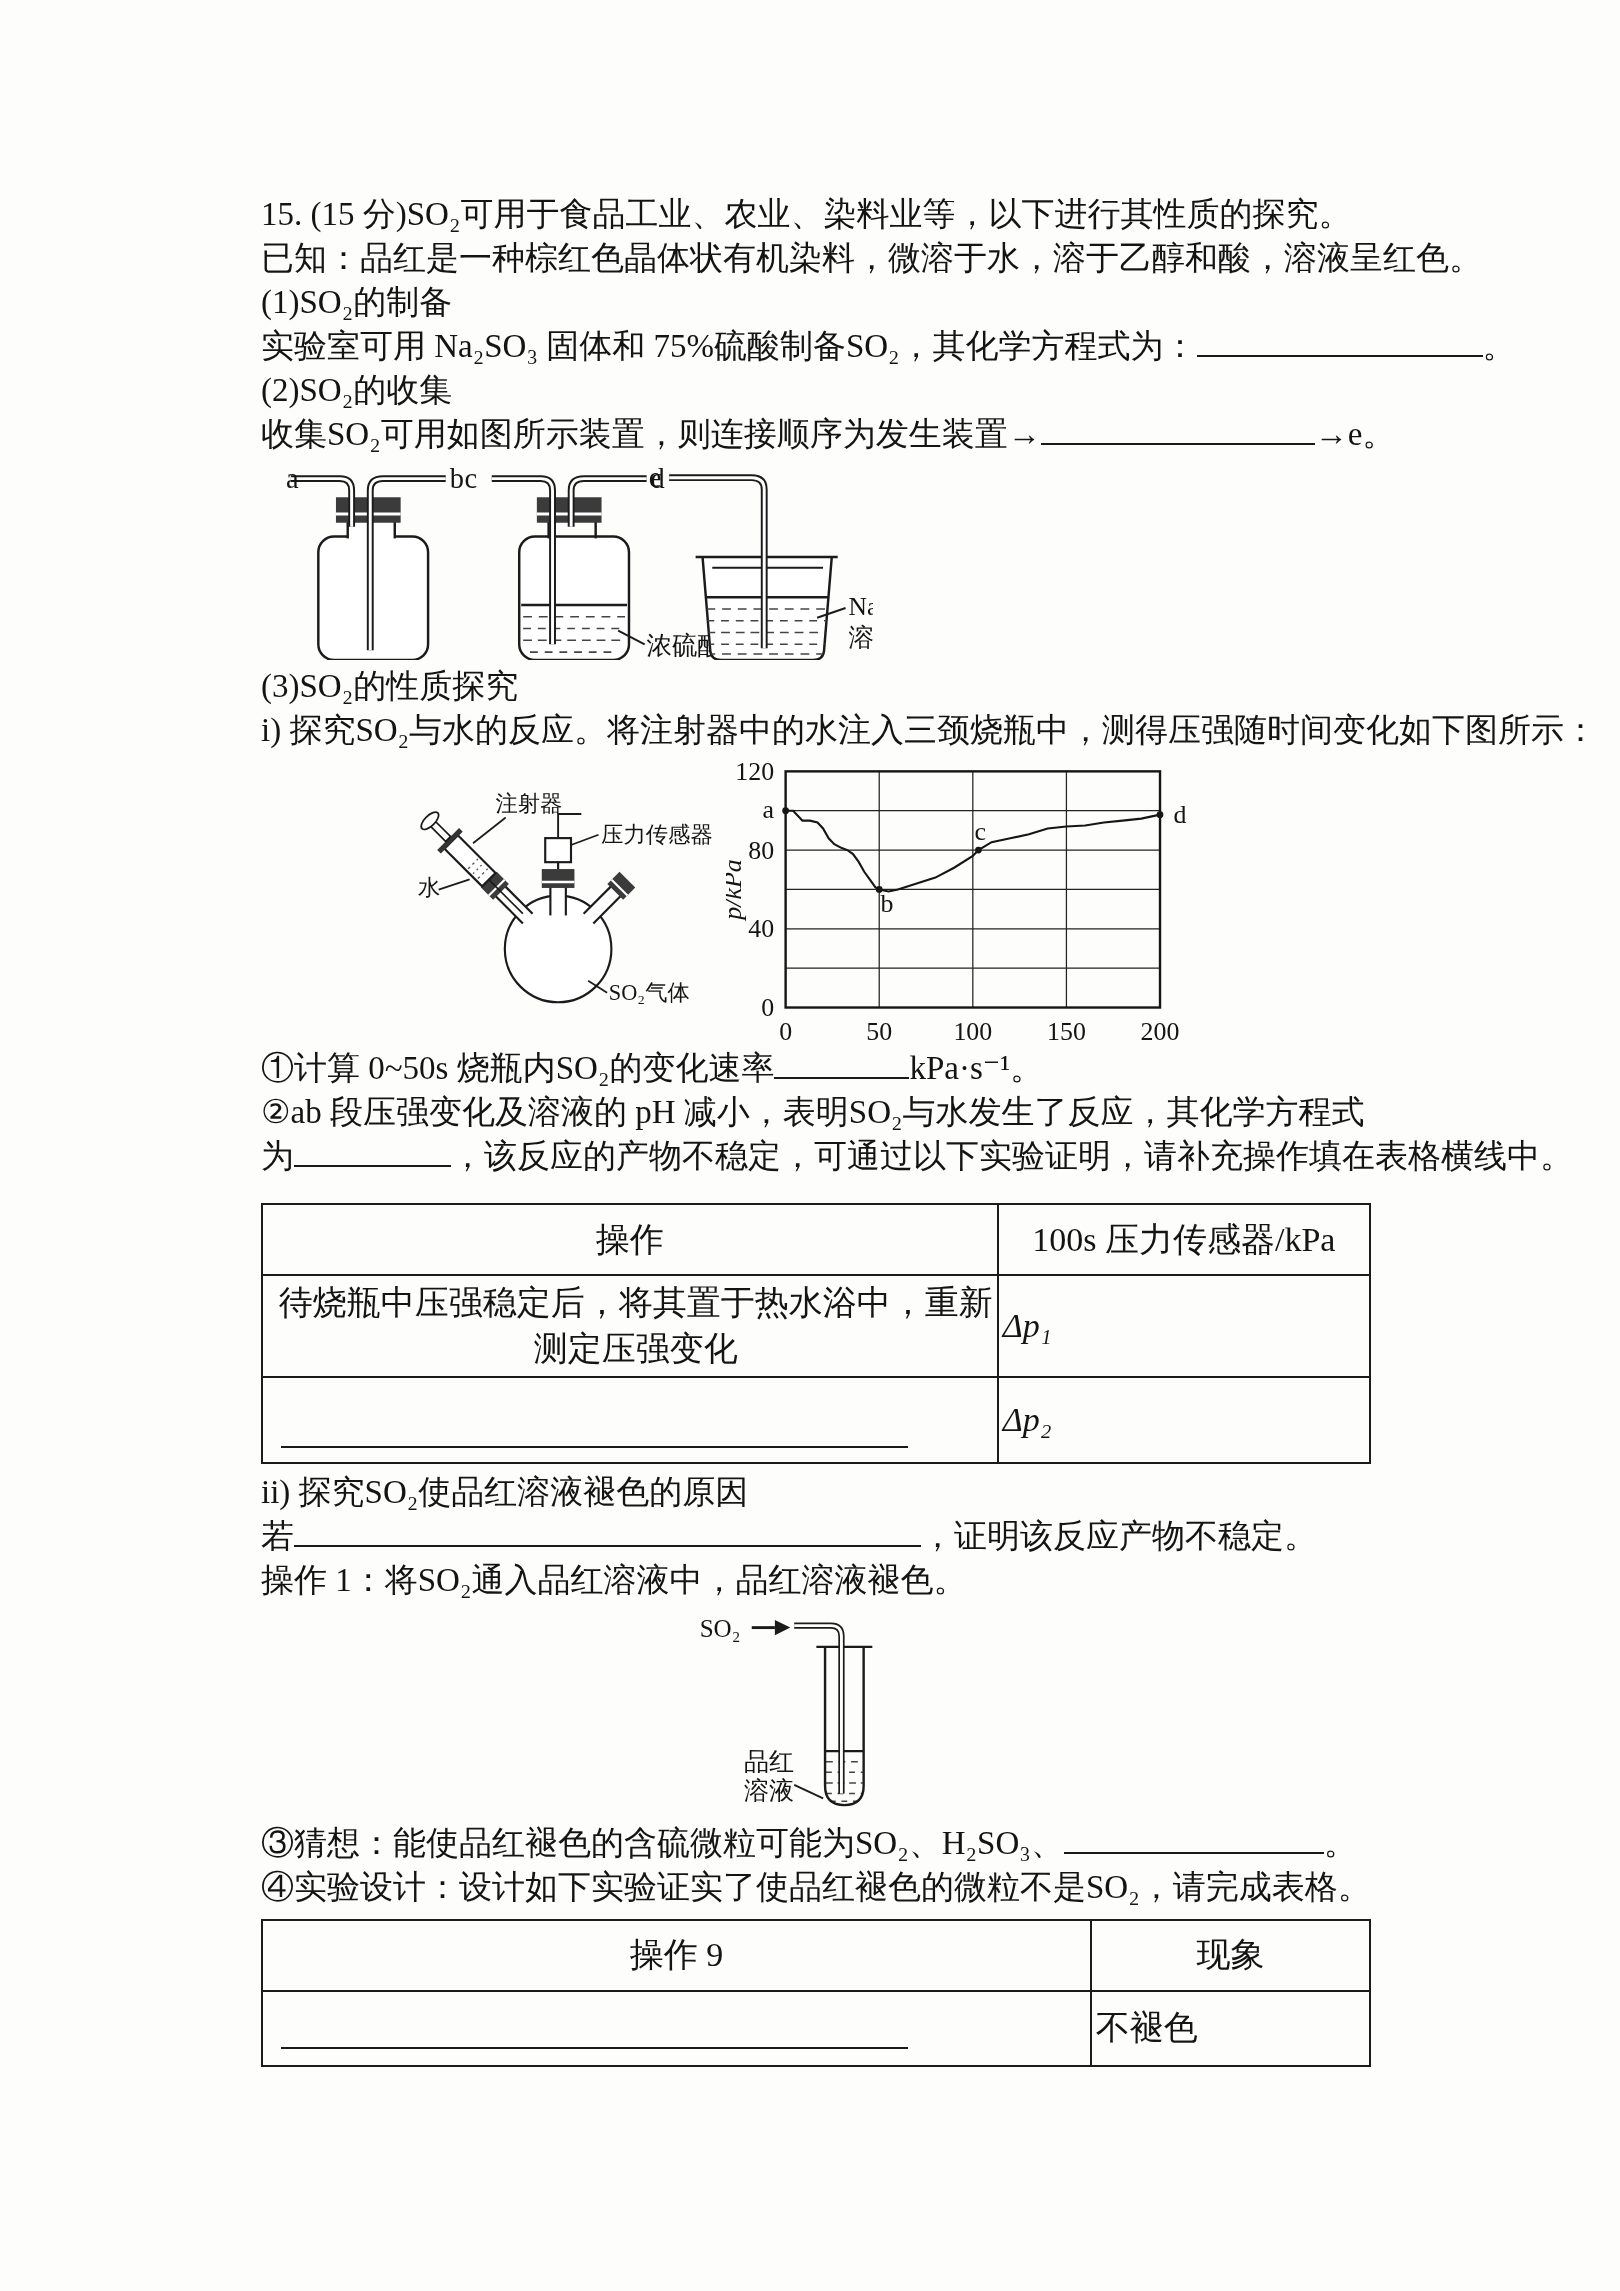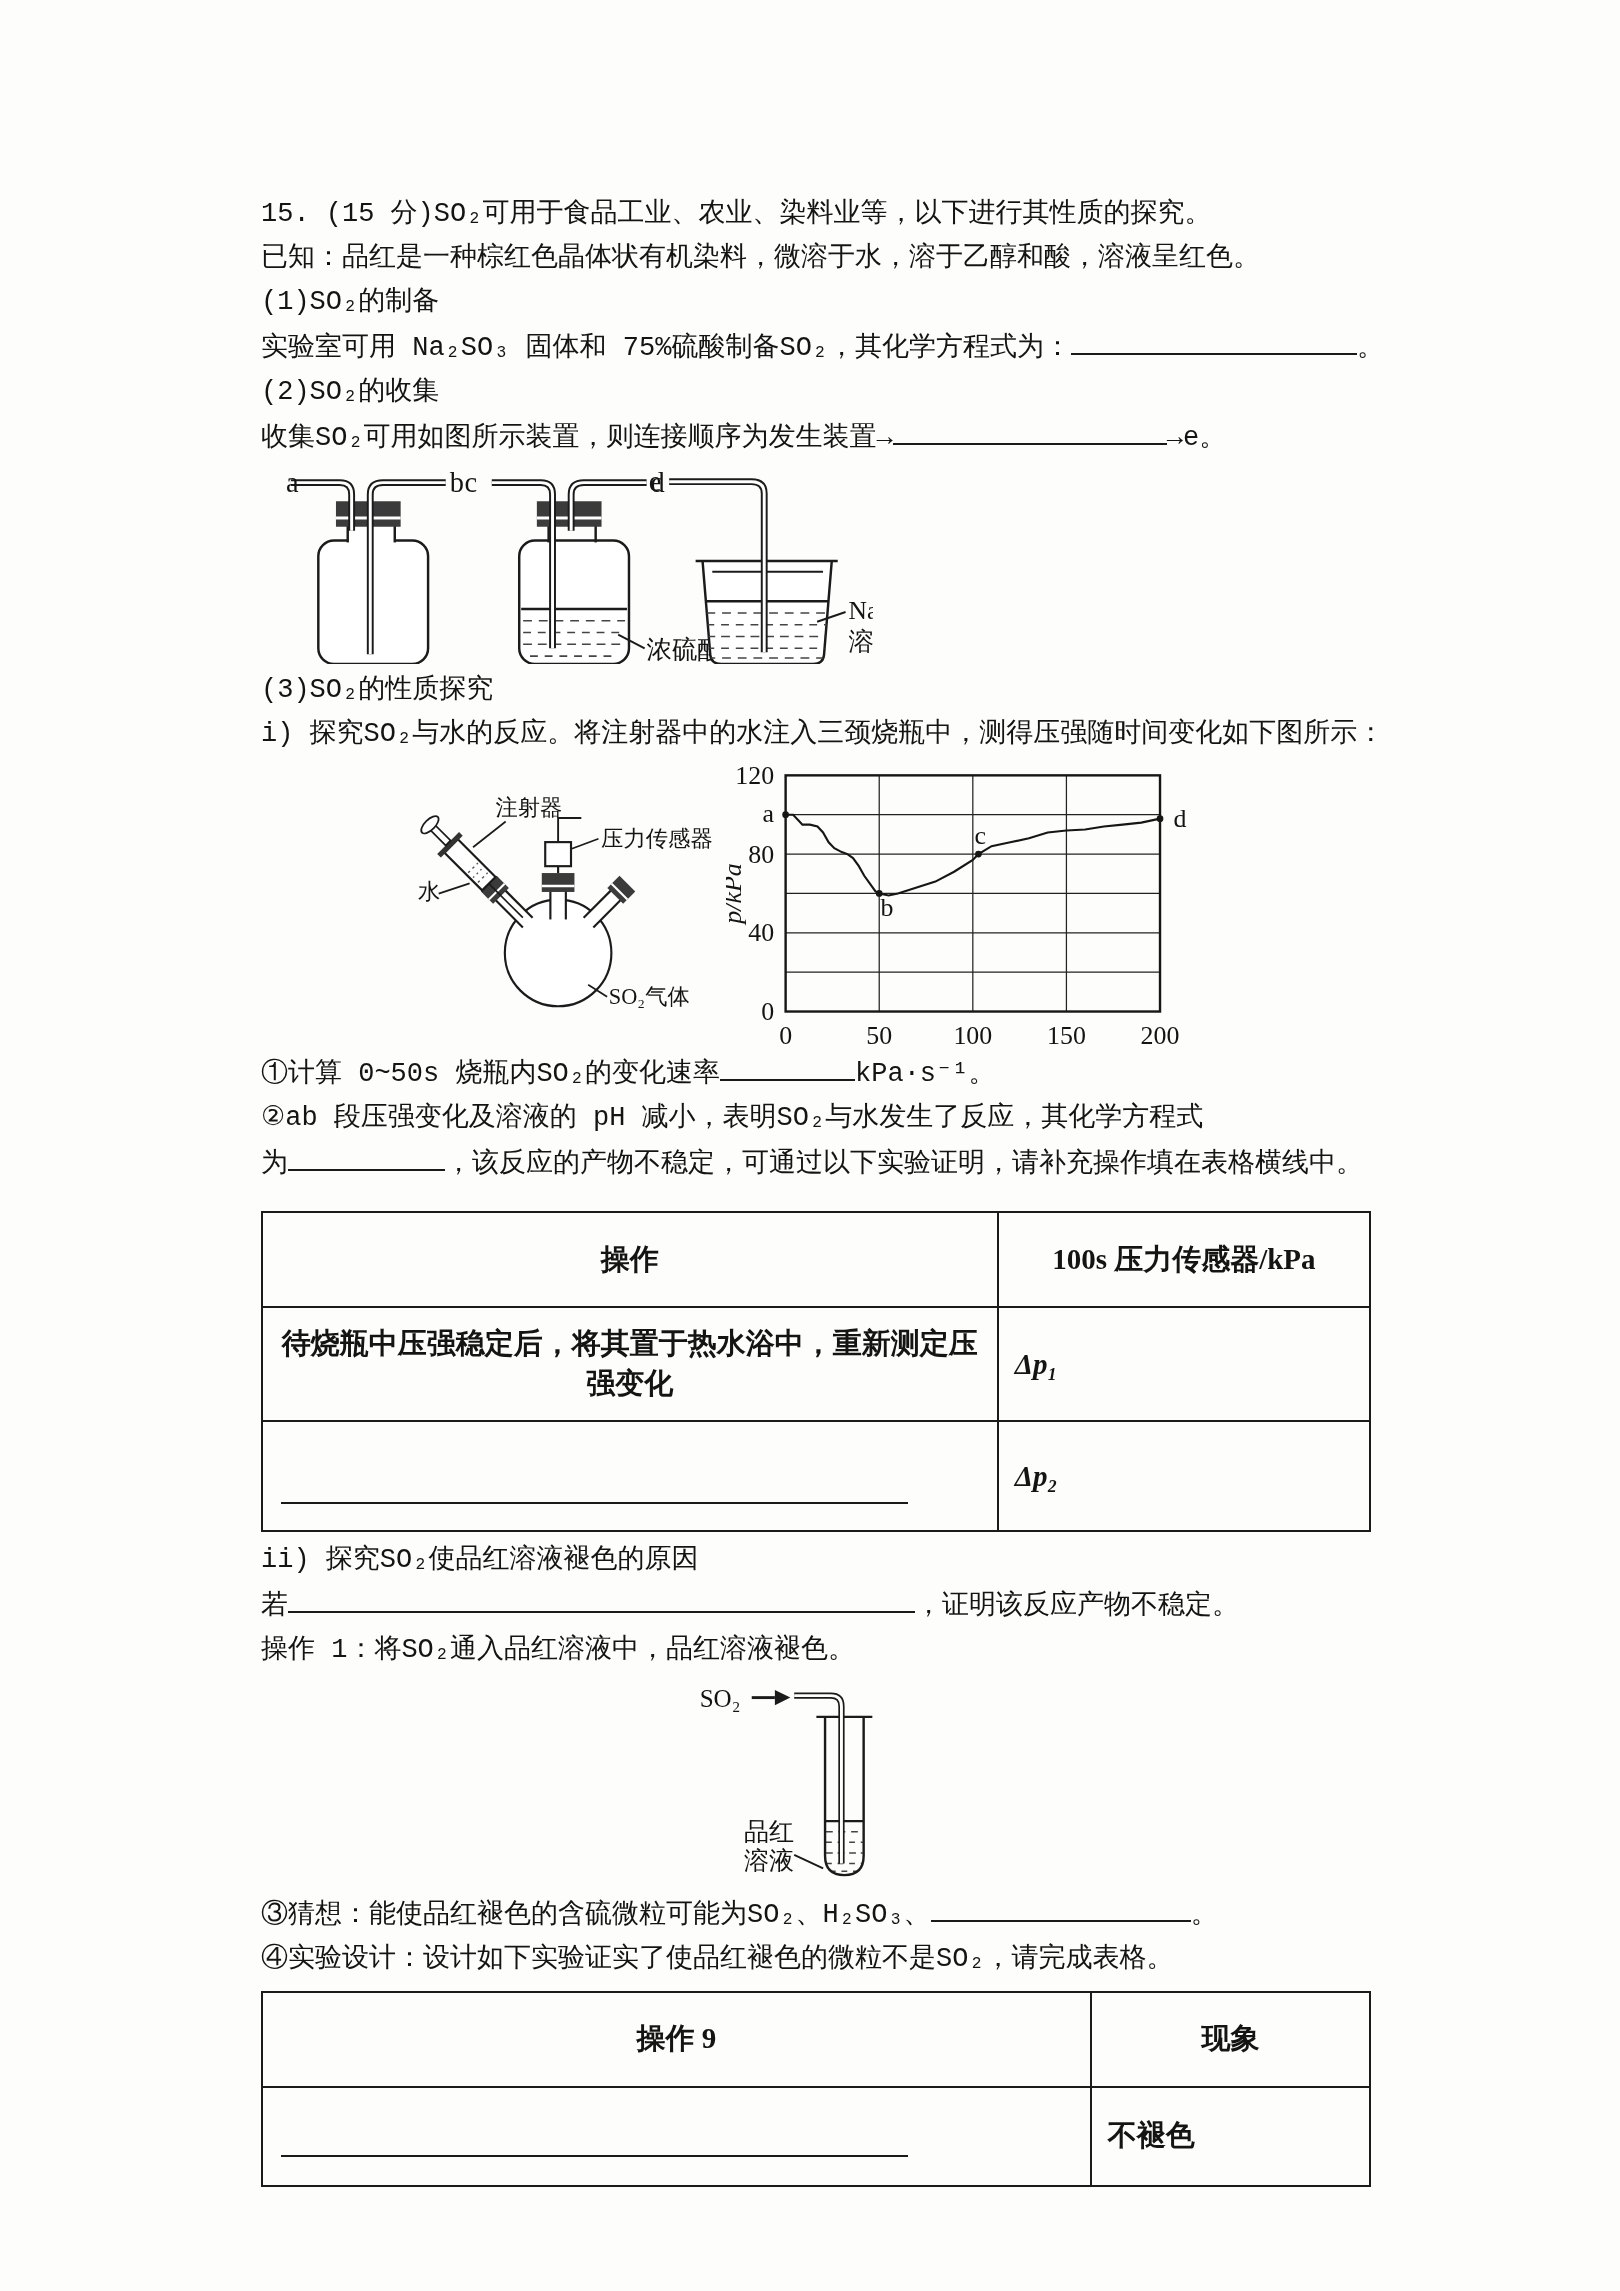--- a/index.html
+++ b/index.html
@@ -1,27 +1,27 @@
 <!DOCTYPE html>
 <html><head>
 <meta charset="utf-8">
 <style>
   html,body{margin:0;padding:0;}
   body{
     width:1620px;height:2292px;background:#fdfdfb;position:relative;
     font-family:"Liberation Serif","DejaVu Serif",serif;color:#141414;
   }
   .sheet{position:absolute;left:261px;top:192px;width:1110px;}
-  p{margin:0;font-size:27px;line-height:44px;white-space:nowrap;font-family:Liberation Mono, monospace;}
+  p{margin:0;font-size:33px;line-height:44px;white-space:nowrap;}
   .uline{display:inline-block;border-bottom:2px solid #1a1a1a;height:29px;vertical-align:baseline;}
   .figure{display:block;}
   table{border-collapse:collapse;width:100%;table-layout:fixed;}
   .tbl1{margin:25.5px 0 5.9px 0;}
   .tbl2{margin:9.8px 0 0 0;}
-  th,td{border:2.9px solid #1b1b1b;font-size:29px;font-weight:bold;padding:16px;}
+  th,td{border:2.9px solid #1b1b1b;font-size:34px;font-weight:normal;padding:4px;}
   th{text-align:center;height:61px;}
   td.op{ text-align:center;padding-left:15.7px;height:65px;}
   td.val{font-style:italic;}
   svg text{font-family:"Liberation Serif","DejaVu Serif",serif;fill:#141414;}
   .glabel{font-size:26px;}
   .letter{font-size:29px;}
   .tick{font-size:27px;}
   .axlabel{font-size:27px;font-style:italic;}
   .ptlabel{font-size:27px;}
   .figrow{display:flex;align-items:center;margin:3.9px 0 2px 155px;}

